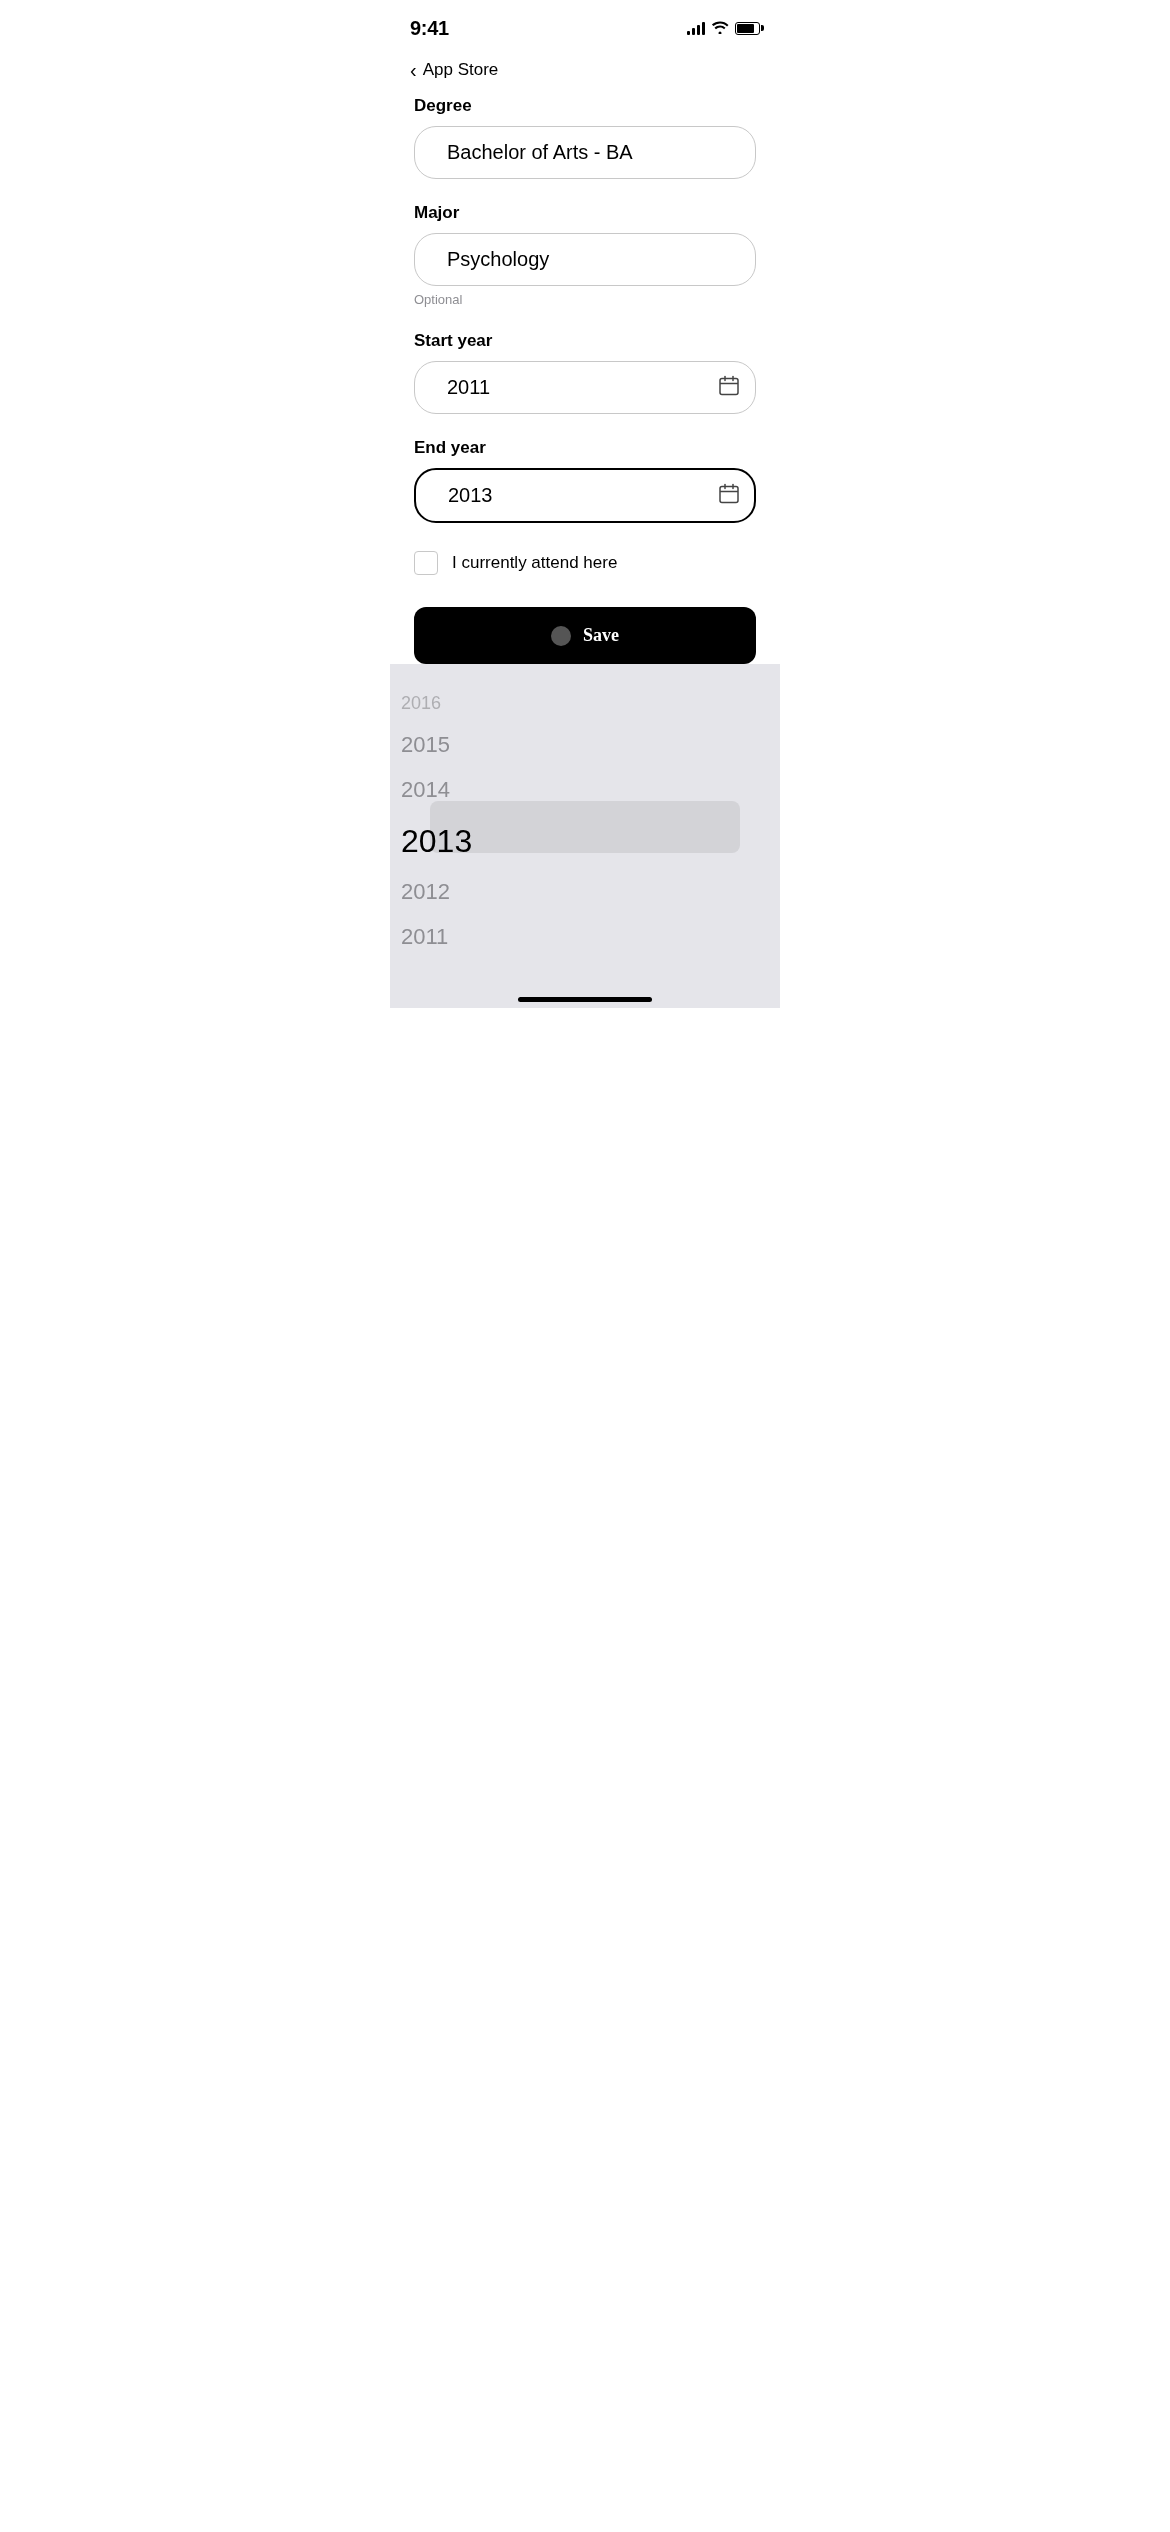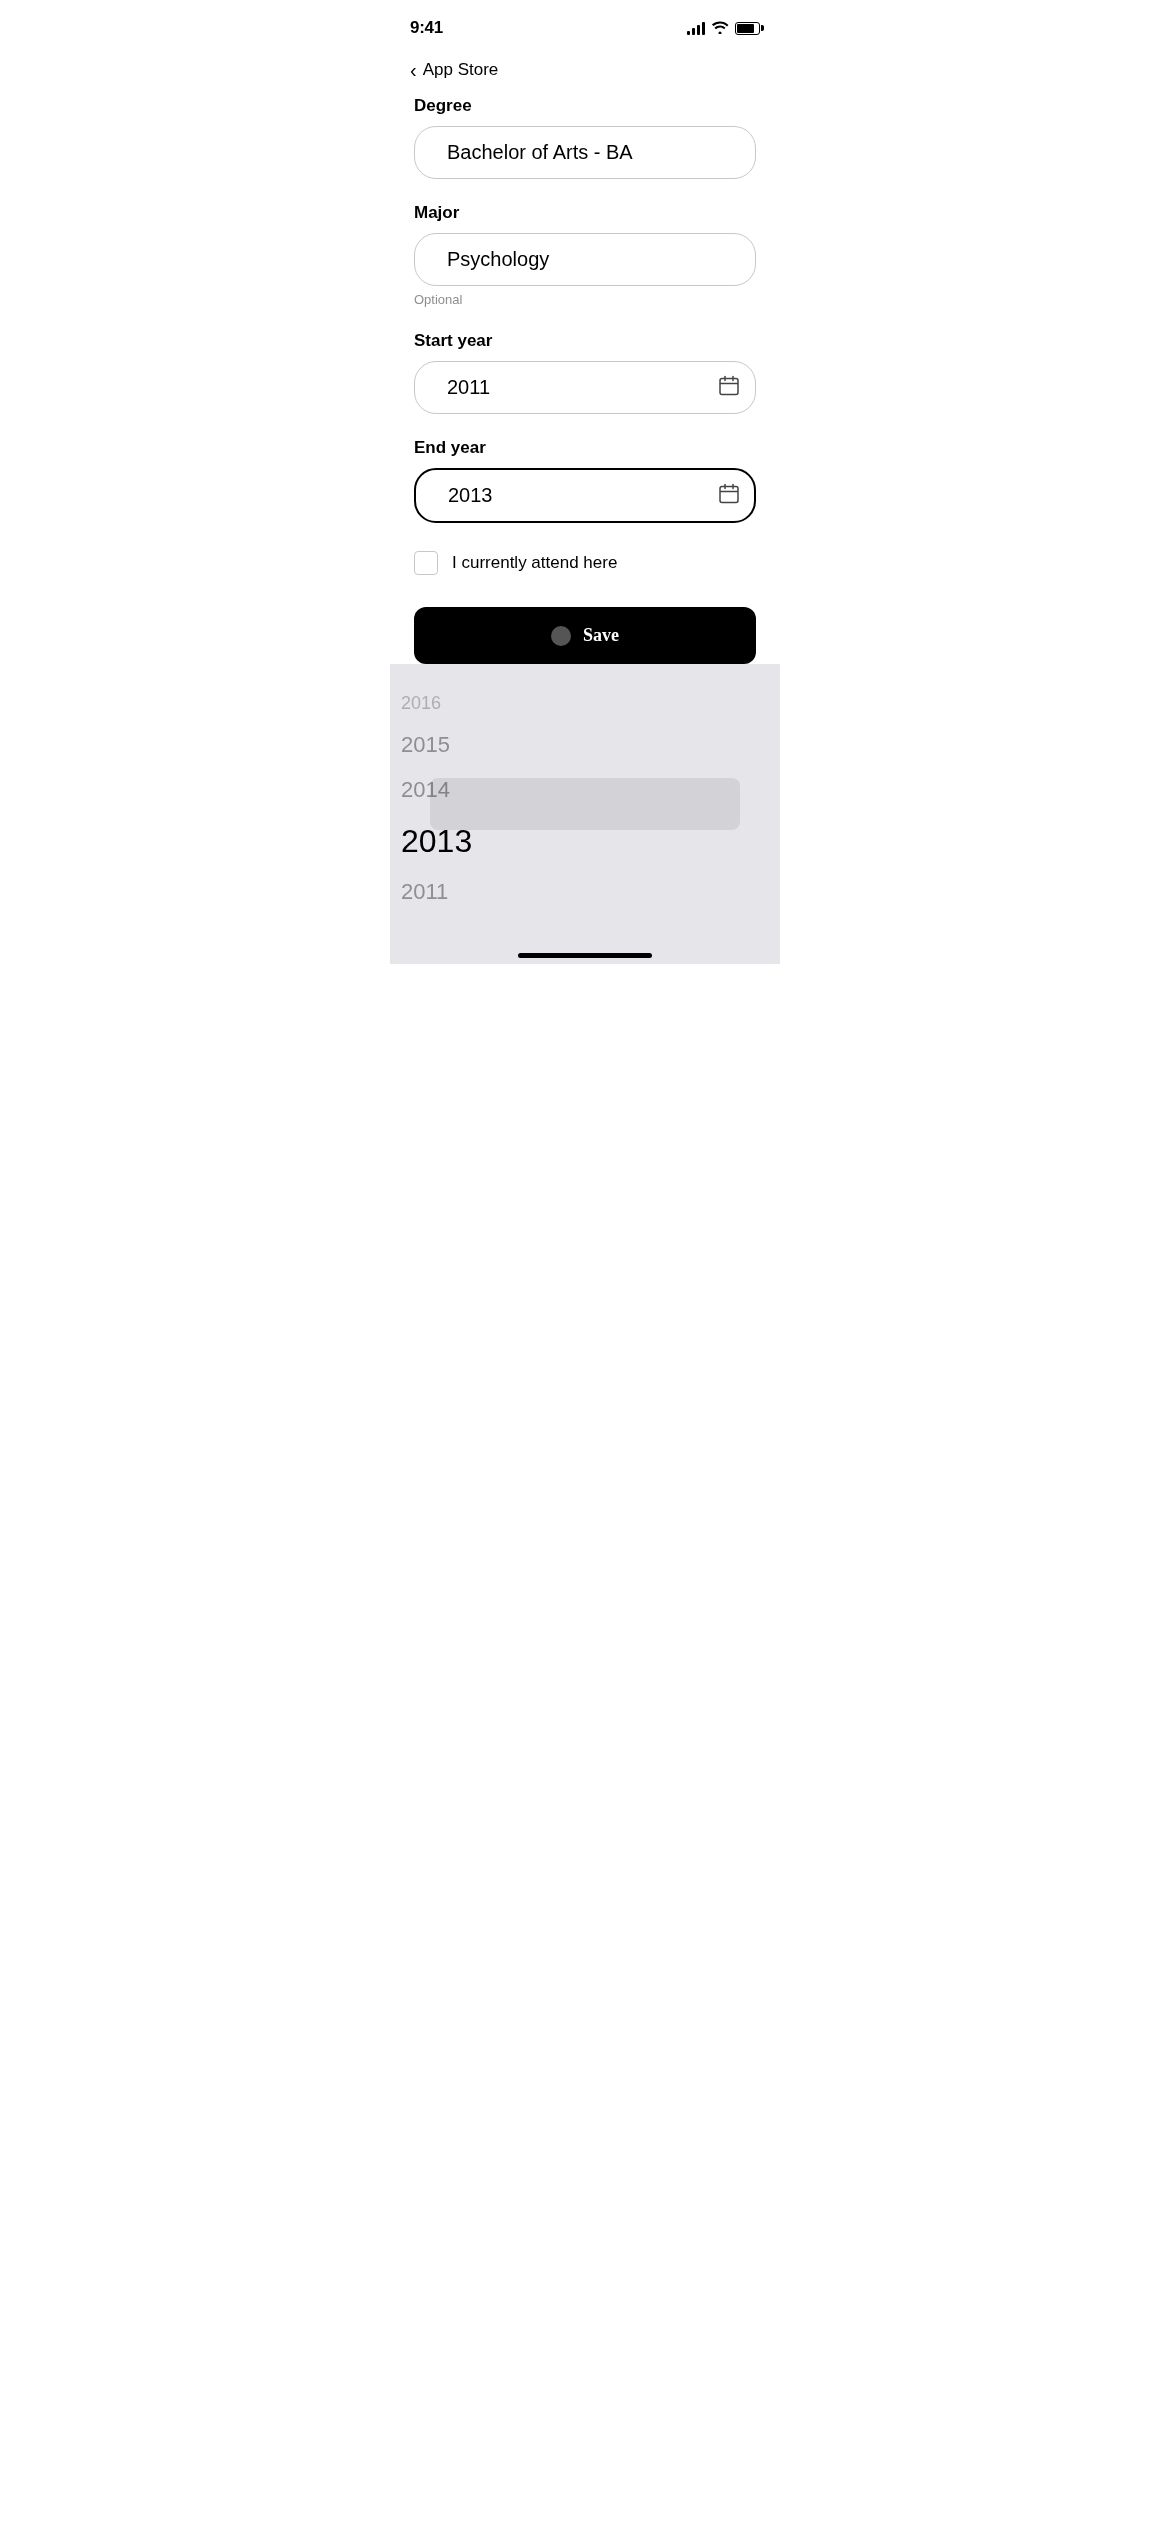--- a/index.html
+++ b/index.html
@@ -22,21 +22,21 @@
     
     .status-bar {
       display: flex;
       justify-content: space-between;
       align-items: center;
       padding: 14px 20px 6px 20px;
       height: 48px;
     }
 
     .status-time {
-      font-size: 17px;
+      font-size: 20px;
       font-weight: 600;
       color: #000;
       letter-spacing: -0.3px;
     }
 
     .status-icons {
       display: flex;
       align-items: center;
       gap: 6px;
     }
@@ -381,19 +381,20 @@
 </div>
 
 <div class="year-picker">
   <div class="year-picker-container">
     <div class="year-picker-highlight"></div>
 
     <div class="year-item small">2016</div>
     <div class="year-item">2015</div>
     <div class="year-item">2014</div>
     <div class="year-item selected">2013</div>
+    <div class="year-item">2012</div>
     <div class="year-item">2011</div>
   </div>
 
   <div class="home-indicator">
     <div class="home-bar"></div>
   </div>
 </div>
 
 </body></html>

